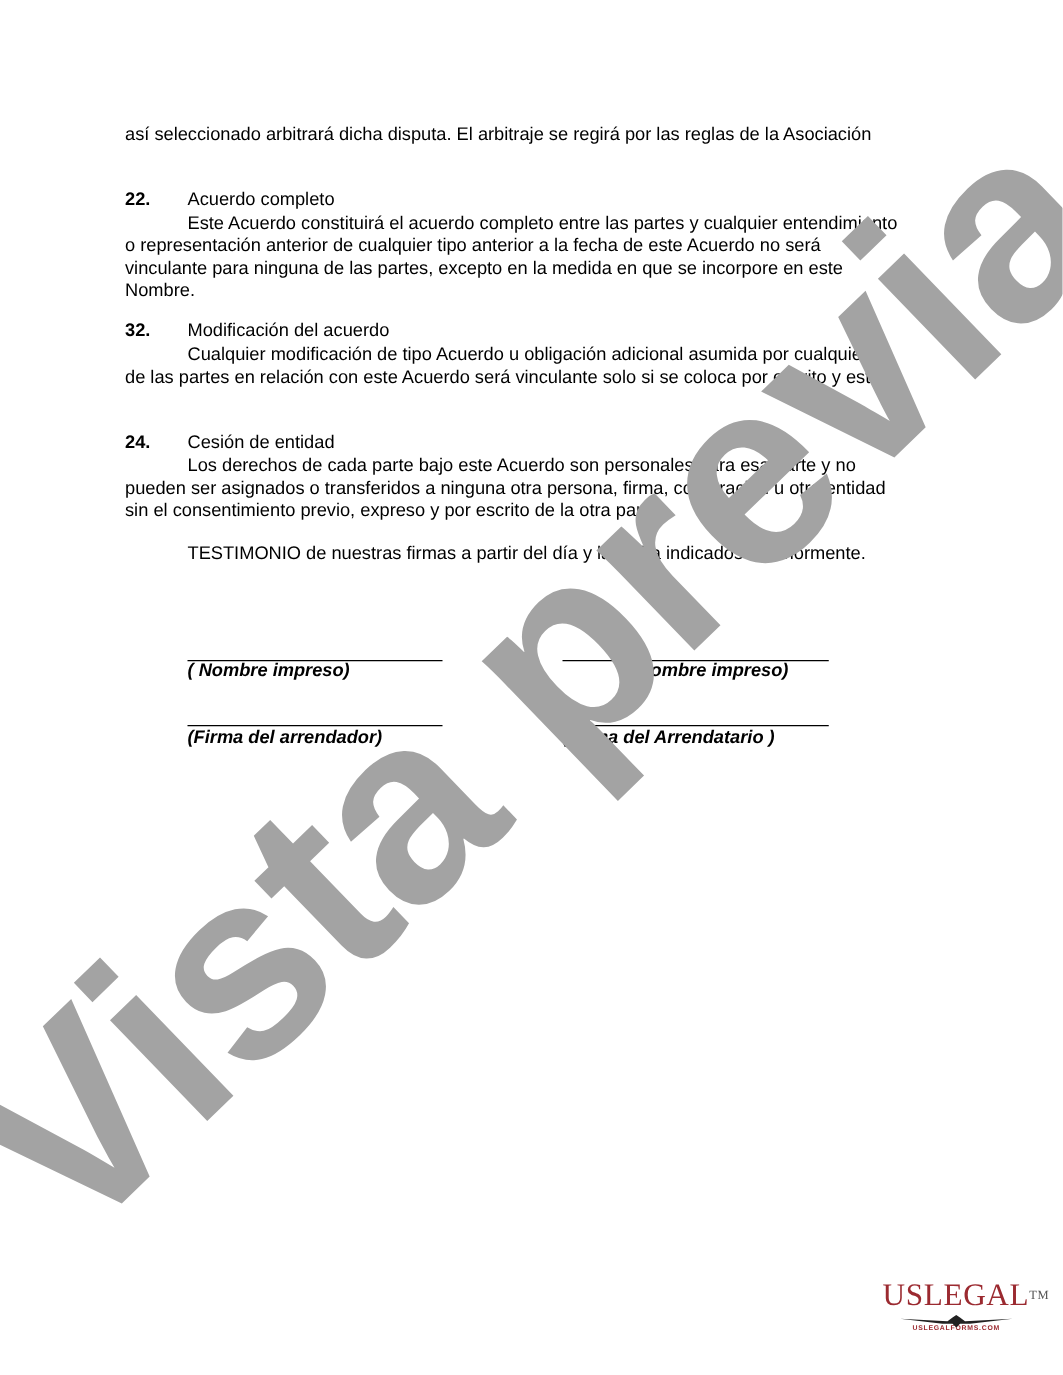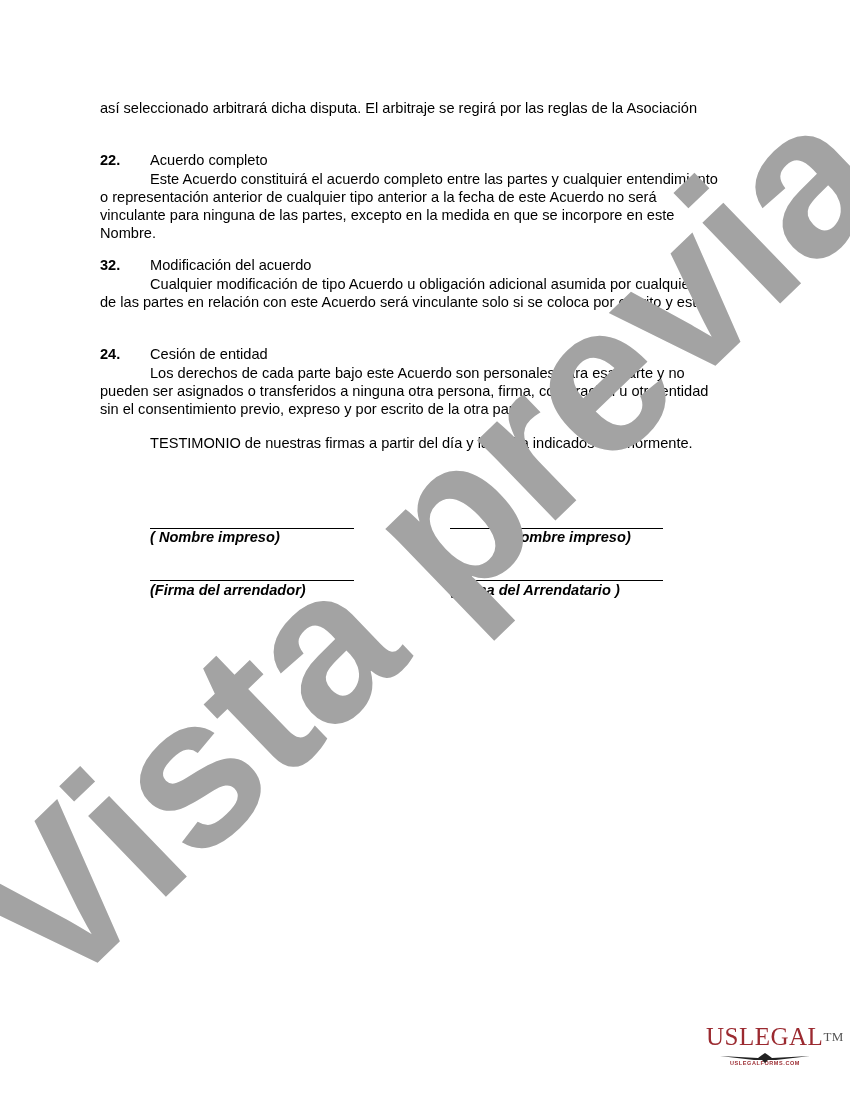--- a/index.html
+++ b/index.html
@@ -16,21 +16,21 @@
   .siglabel { position: absolute; font-weight: bold; font-style: italic; white-space: nowrap; }
   .watermark {
     position: absolute; left: 425px; top: 545px;
     transform: translate(-50%, -50%) rotate(-44deg);
     font-family: "Liberation Sans", sans-serif; font-weight: bold;
     font-size: 212px; color: #a3a3a3; white-space: nowrap; letter-spacing: -2px;
     line-height: 1; pointer-events: none;
   }
   .logo { position: absolute; left: 706px; top: 1024px; width: 118px; text-align: center; }
   .logo-main { font-family: "Liberation Serif", serif; font-size: 25px; color: #9b2a30; letter-spacing: 0.5px; line-height: 26px; }
-  .logo-main .tm { font-size: 13px; vertical-align: top; color: #555; }
+  .logo-main .tm { font-size: 10px; vertical-align: top; color: #555; }
   .logo-eagle { height: 10px; position: relative; }
   .logo-url { font-size: 5.5px; color: #9b2a30; letter-spacing: 0.6px; font-weight: bold; }
 </style>
 </head>
 <body>
 
 <div class="page">
 
   <div class="line" style="top:99px">así seleccionado arbitrará dicha disputa. El arbitraje se regirá por las reglas de la Asociación</div>
 

